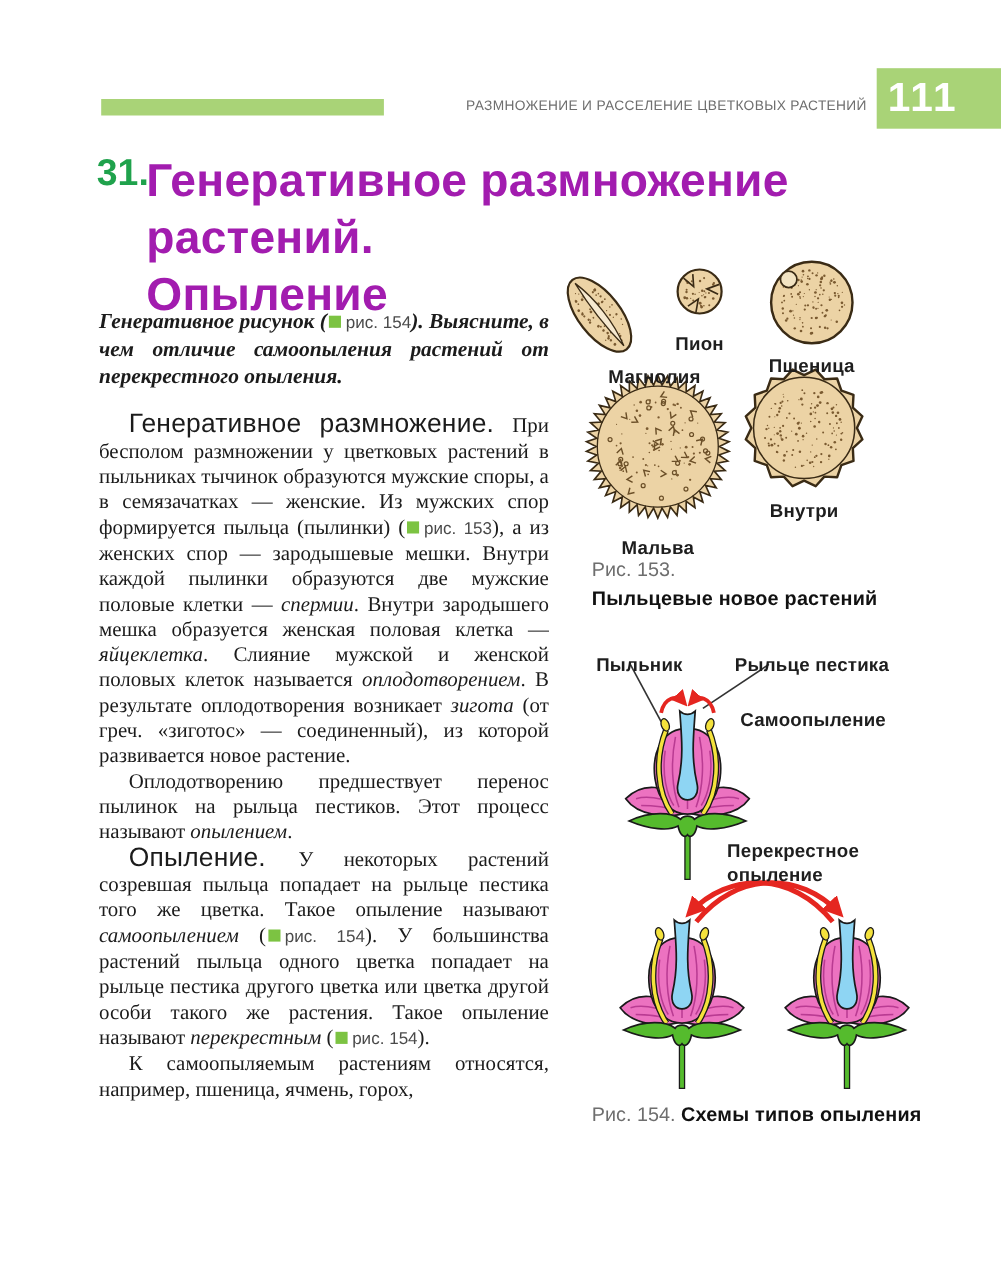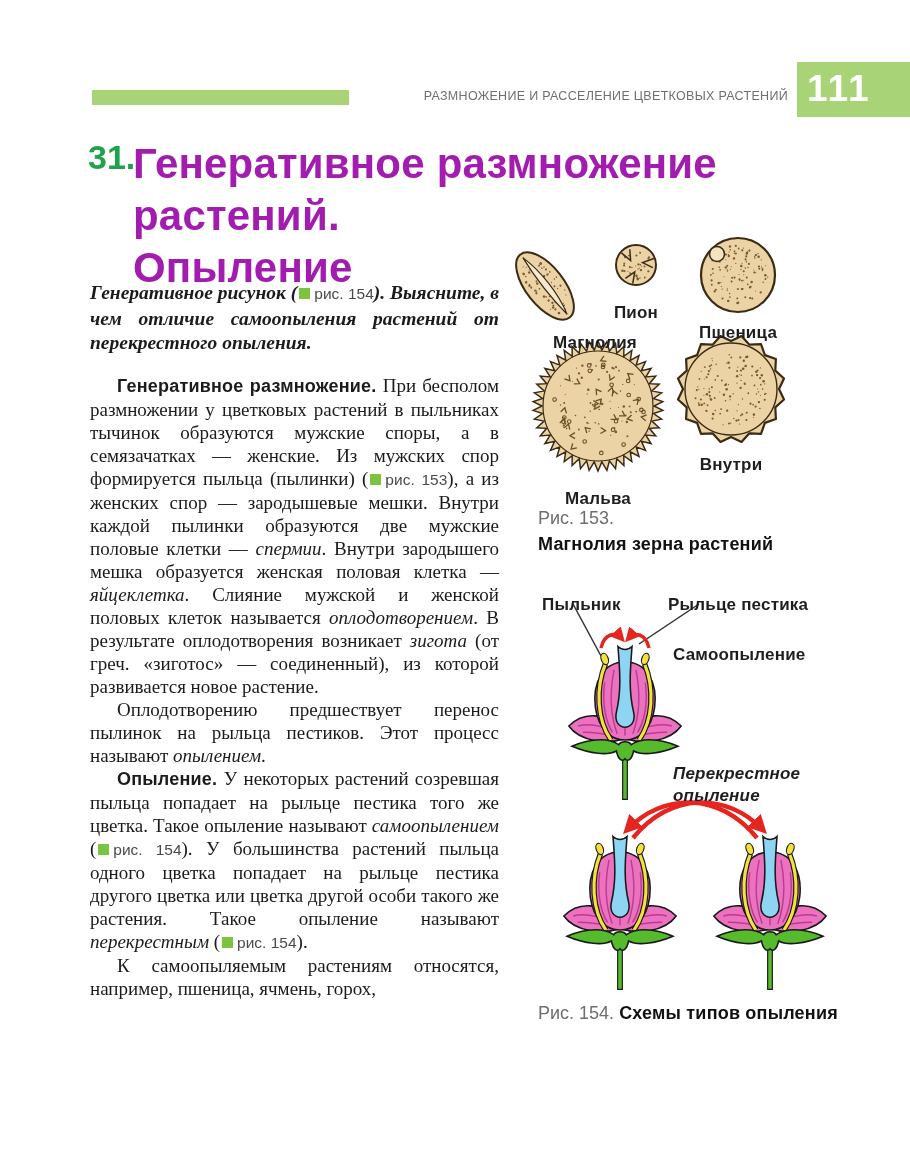--- a/index.html
+++ b/index.html
@@ -18,21 +18,21 @@
   .section-num{position:absolute;left:88px;top:138px;font-family:"Liberation Sans",sans-serif;
         font-weight:800;font-size:34px;color:#1fa24c;}
   .title{position:absolute;left:133px;top:138px;width:700px;font-family:"Liberation Sans",sans-serif;
         font-weight:800;font-size:42px;line-height:52px;color:#a21caf;letter-spacing:.2px;}
 
   
   .text-col{position:absolute;left:90px;top:281px;width:409px;}
   p.intro{margin:0 0 18px 0;font-style:italic;font-weight:bold;font-size:19.5px;line-height:24.5px;
         text-align:justify;}
   p.para{margin:0;font-size:19px;line-height:23px;text-align:justify;text-indent:27px;}
-  .seg-b{font-family:"Liberation Sans",sans-serif;font-weight:700;font-size:18px;
+  .seg-b{font-family:"Liberation Sans",sans-serif;font-weight:400;font-size:24px;
         font-style:normal;letter-spacing:.2px;}
   .seg-i{font-style:italic;}
   .ref{white-space:nowrap;}
   .ref-sq{display:inline-block;width:11px;height:11px;background:#7cc342;margin:0 4px 0 2px;}
   .ref-txt{font-family:"Liberation Sans",sans-serif;font-style:normal;font-weight:400;
         font-size:15.5px;color:#4a4a4a;letter-spacing:0;}
 
   
   .fig{position:absolute;}
   .fig-label{position:absolute;transform:translateX(-50%);font-family:"Liberation Sans",sans-serif;
@@ -516,21 +516,21 @@
         </g>
       </svg>
     <div class="fig-label" style="left:90px;top:92px;">Магнолия</div>
     <div class="fig-label" style="left:131px;top:62px;">Пион</div>
     <div class="fig-label" style="left:233px;top:82px;">Пшеница</div>
     <div class="fig-label" style="left:93px;top:248px;text-align:center;">Мальва</div>
     <div class="fig-label" style="left:226px;top:214px;">Внутри</div>
   </div>
   <div class="caption" style="left:538px;top:505px;">
     <div class="cap-prefix">Рис. 153.</div>
-    <div class="cap-title">Магнолия зерна растений</div>
+    <div class="cap-title">Пыльцевые новое растений</div>
   </div>
 
   <div class="fig" style="left:505px;top:578px;width:400px;height:425px;">
     <svg width="400" height="422" viewBox="0 0 400 422">
       <defs>
         <marker id="ah" viewBox="0 0 10 10" refX="7" refY="5" markerWidth="4.2" markerHeight="4.2" orient="auto-start-reverse">
           <path d="M0,0 L10,5 L0,10 Z" fill="#e52620"></path>
         </marker>
         <g id="flower">
           <path d="M77,138 L77,202 L83,202 L83,138 Z" fill="#55bb2d" stroke="#1a1a1a" stroke-width="1.5"></path>
@@ -559,21 +559,21 @@
 
       <use href="#flower" transform="translate(52.6,253.8) scale(0.78)"></use>
       <use href="#flower" transform="translate(202.6,253.8) scale(0.78)"></use>
       <path d="M128,260 C165,214 222,214 258,252" stroke="#e52620" stroke-width="4.5" fill="none" marker-end="url(#ah)"></path>
       <path d="M252,260 C215,214 158,214 122,252" stroke="#e52620" stroke-width="4.5" fill="none" marker-end="url(#ah)"></path>
     </svg>
 
     <div class="fig-label left" style="left:37px;top:4px;">Пыльник</div>
     <div class="fig-label left" style="left:163px;top:4px;">Рыльце пестика</div>
     <div class="fig-label left" style="left:168px;top:54px;">Самоопыление</div>
-    <div class="fig-label left" style="left:168px;top:172px;line-height:22px;font-style:italic;">
+    <div class="fig-label left" style="left:156px;top:172px;line-height:22px;">
       <div>Перекрестное</div>
       <div>опыление</div>
     </div>
   </div>
   <div class="caption" style="left:538px;top:1000px;">
     <span class="cap-prefix">Рис. 154.</span>
     <span class="cap-title">Схемы типов опыления</span>
   </div>
 
 </div>

